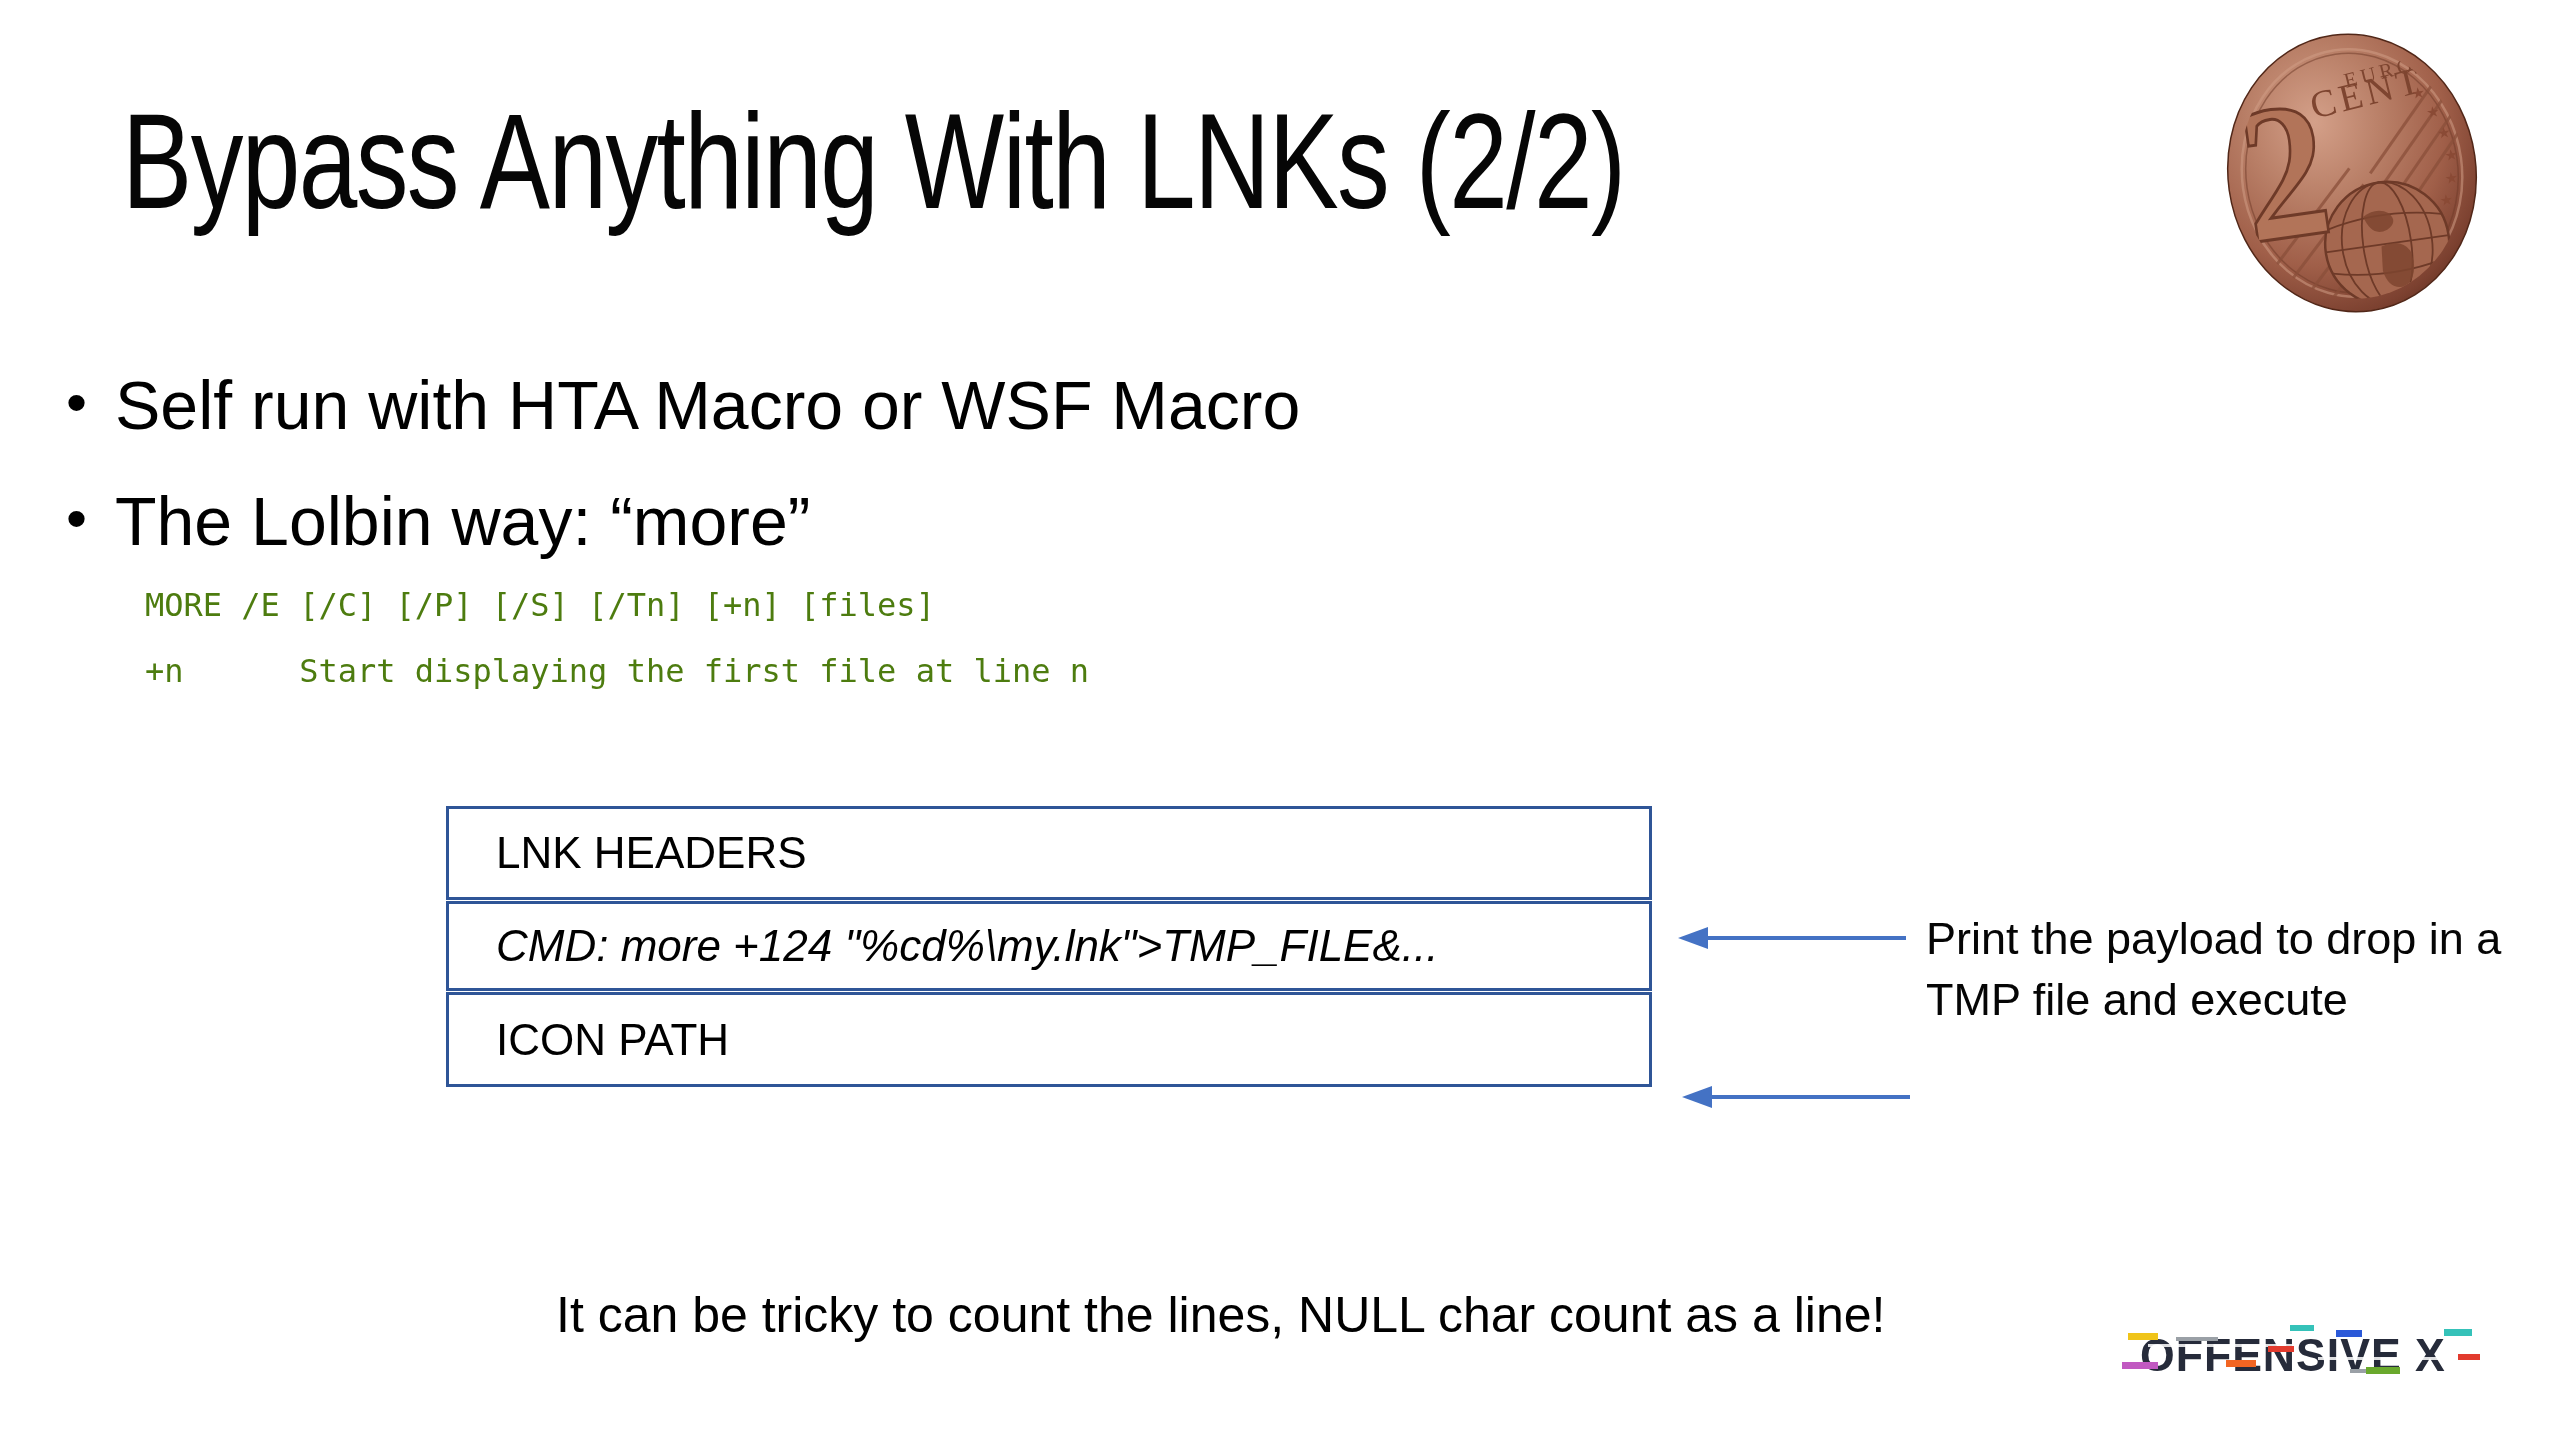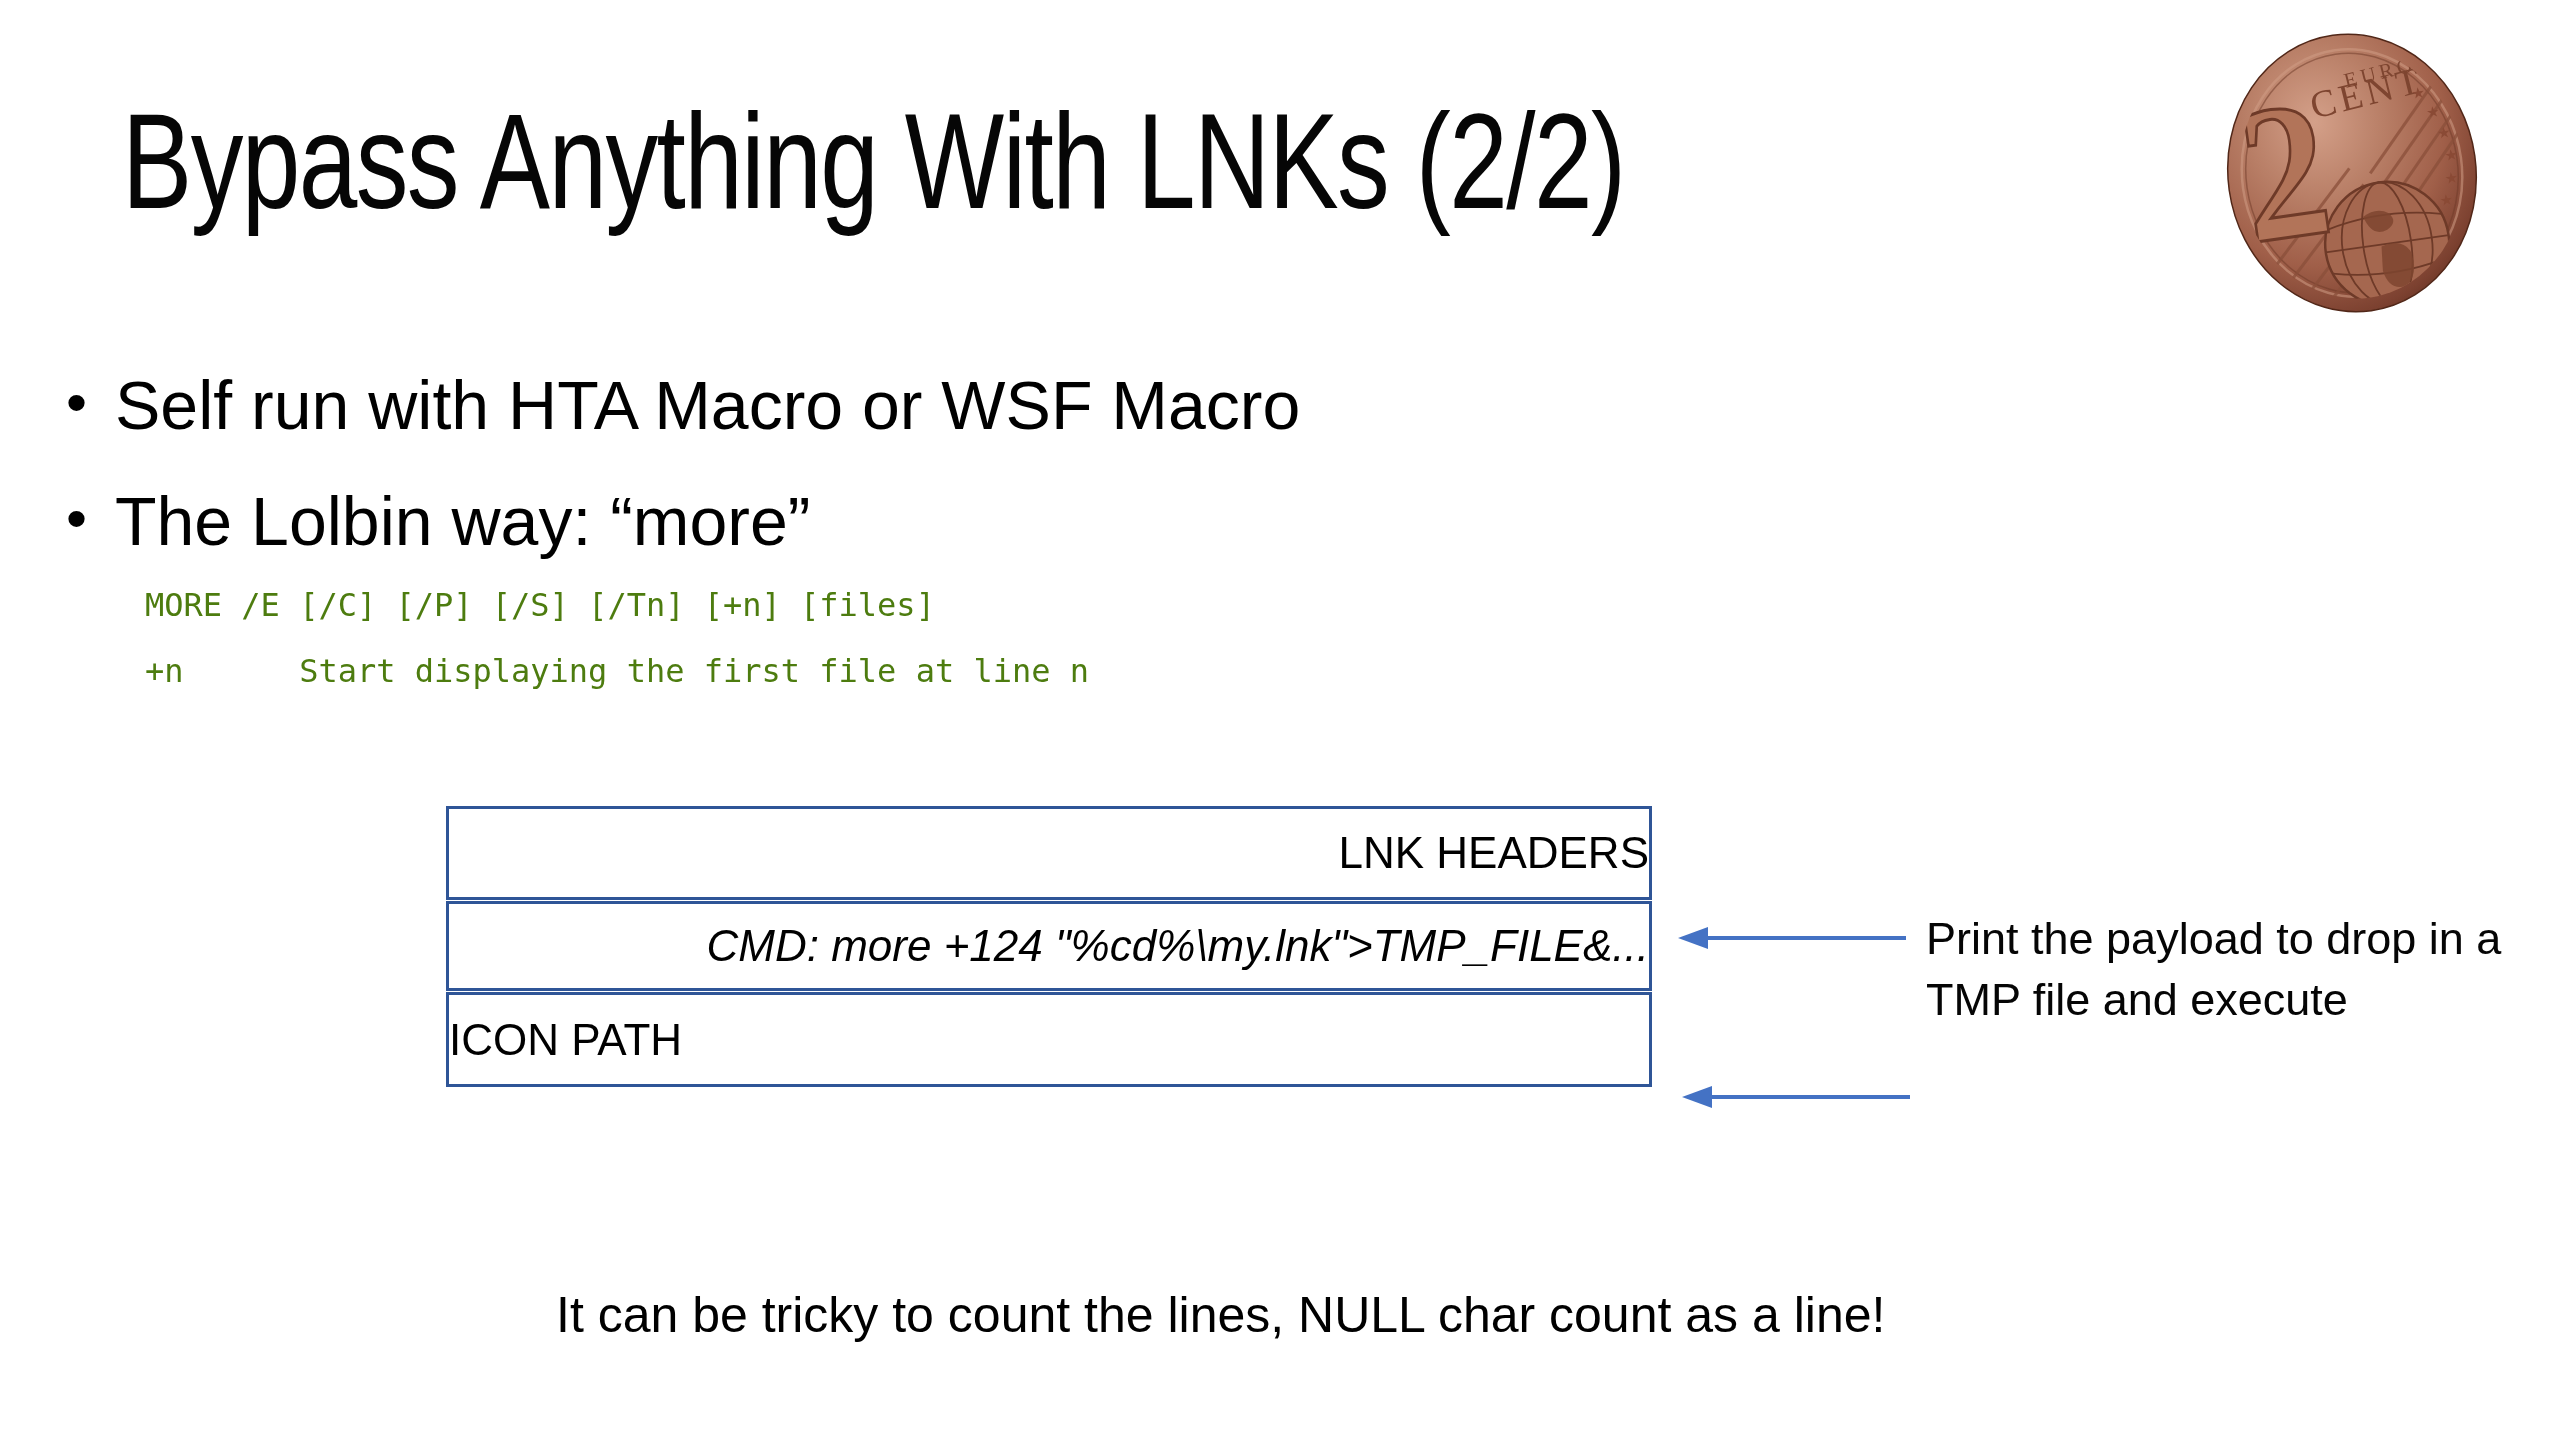--- a/index.html
+++ b/index.html
@@ -20,22 +20,22 @@
   .bullet2 { top:484px; }
   .codeline {
     position:absolute; left:145px; font-family:"DejaVu Sans Mono","Liberation Mono",monospace;
     font-size:32px; white-space:pre; color:#4d7c0f;
   }
   .code1 { top:586px; }
   .code2 { top:652px; }
 
   .diag-row {
     position:absolute; left:446px; width:1206px;
-    display:flex; align-items:center; justify-content:flex-end;
-    font-size:44px; background:#fff;
+    display:flex; align-items:center; justify-content:flex-start;
+    font-size:44px; background:#fff;padding-left:47px;
   }
   .row-solid { border:3px solid var(--box-border,#2F5597); }
   .row1 { top:806px;  height:94px; }
   .row2 { top:901px;  height:90px;font-style:italic; }
   .row3 { top:992px;  height:95px; justify-content:flex-start; }
   .row4 { top:1090px; height:113px; border:2px dotted var(--box-border,#2F5597); }
   .row-label { white-space:nowrap; }
 
   .arrow { position:absolute; width:230px; height:26px; }
   .arrow1 { left:1678px; top:925px; }
@@ -175,14 +175,30 @@
             <text x="59" y="280">★</text>
               <text x="77" y="293">★</text>
             <text x="98" y="302">★</text>
               <text x="121" y="307">★</text>
           </g>
         </g>
       </g>
     </svg>
   </div>
 
+  <div class="logo">
+    <div class="logo-text">OFFENSIVE X</div>
+    <div class="gbar g-slice1"></div>
+    <div class="gbar g-slice2"></div>
+    <div class="gbar g-grey1"></div>
+    <div class="gbar g-grey2"></div>
+    <div class="gbar g-yellow"></div>
+    <div class="gbar g-magenta"></div>
+    <div class="gbar g-teal"></div>
+    <div class="gbar g-teal2"></div>
+    <div class="gbar g-orange"></div>
+    <div class="gbar g-red"></div>
+    <div class="gbar g-red2"></div>
+    <div class="gbar g-blue"></div>
+    <div class="gbar g-green"></div>
+  </div>
 
 </div>
 
 </body></html>

